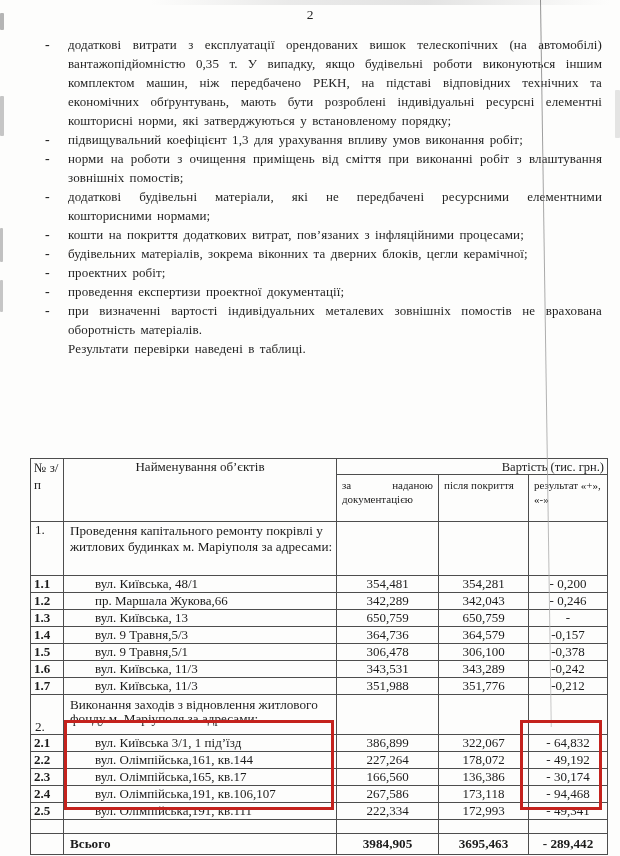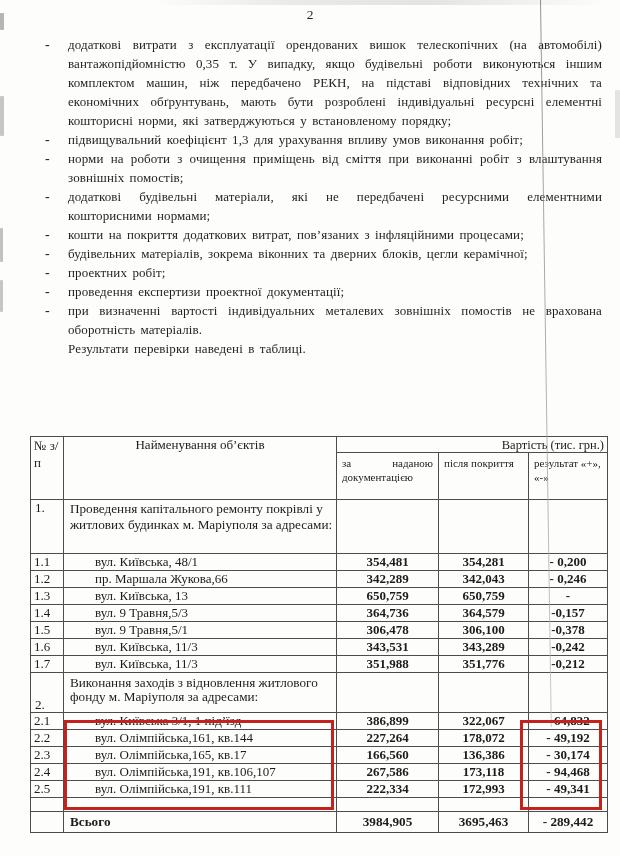--- a/index.html
+++ b/index.html
@@ -26,21 +26,21 @@
     font-size:14px;line-height:19px;
   }
   .ptext{
     flex:1;
     font-size:13px;line-height:19px;
     text-align:justify;
     word-spacing:2px;letter-spacing:0.1px;
   }
   
   table.results{
-    position:absolute;left:30px;top:436px;
+    position:absolute;left:30px;top:458px;
     width:577px;
     border-collapse:collapse;
     table-layout:fixed;
     font-size:13px;color:#1c1c1c;
   }
   table.results th, table.results td{
     border:1px solid #4d4d4d;
     padding:0 3px;
     overflow:hidden;
   }
@@ -64,27 +64,27 @@
   tr.section1{height:54px;}
   tr.section1 td{vertical-align:top;line-height:16px;font-size:13.2px;}
   tr.section1 td.cell-num{padding-left:4px;}
   tr.section1 td.cell-name{padding-left:6px;padding-top:1px;}
   tr.section2{height:40px;}
   tr.section2 td{vertical-align:top;line-height:13.5px;font-size:13.2px;}
   tr.section2 td.cell-num{vertical-align:bottom;padding-left:4px;line-height:15px;}
   tr.section2 td.cell-name{padding-left:6px;padding-top:3px;}
   tr.address{height:17px;}
   tr.address td{vertical-align:middle;font-size:13px;}
-  tr.address td.cell-num{}
+  tr.address td.cell-num{font-weight:bold;}
   tr.address td.cell-name{padding-left:31px;}
   tr.spacer{height:14px;}
   tr.total-row{height:21px;font-weight:bold;}
   tr.total-row td{vertical-align:middle;font-size:13.2px;}
   tr.total-row td.total-label{padding-left:6px;text-align:left;}
-  td.val{text-align:center;font-weight:bold;}
+  td.val{text-align:center;}
   
   .hl-box{
     position:absolute;border:3px solid #c4221d;
     pointer-events:none;z-index:5;
   }
   #hl-addresses{left:64px;top:720px;width:264px;height:84px;}
   #hl-results{left:520px;top:720px;width:76px;height:84px;}
   
   .fold-line{
     position:absolute;left:540px;top:0;width:1.4px;height:727px;

